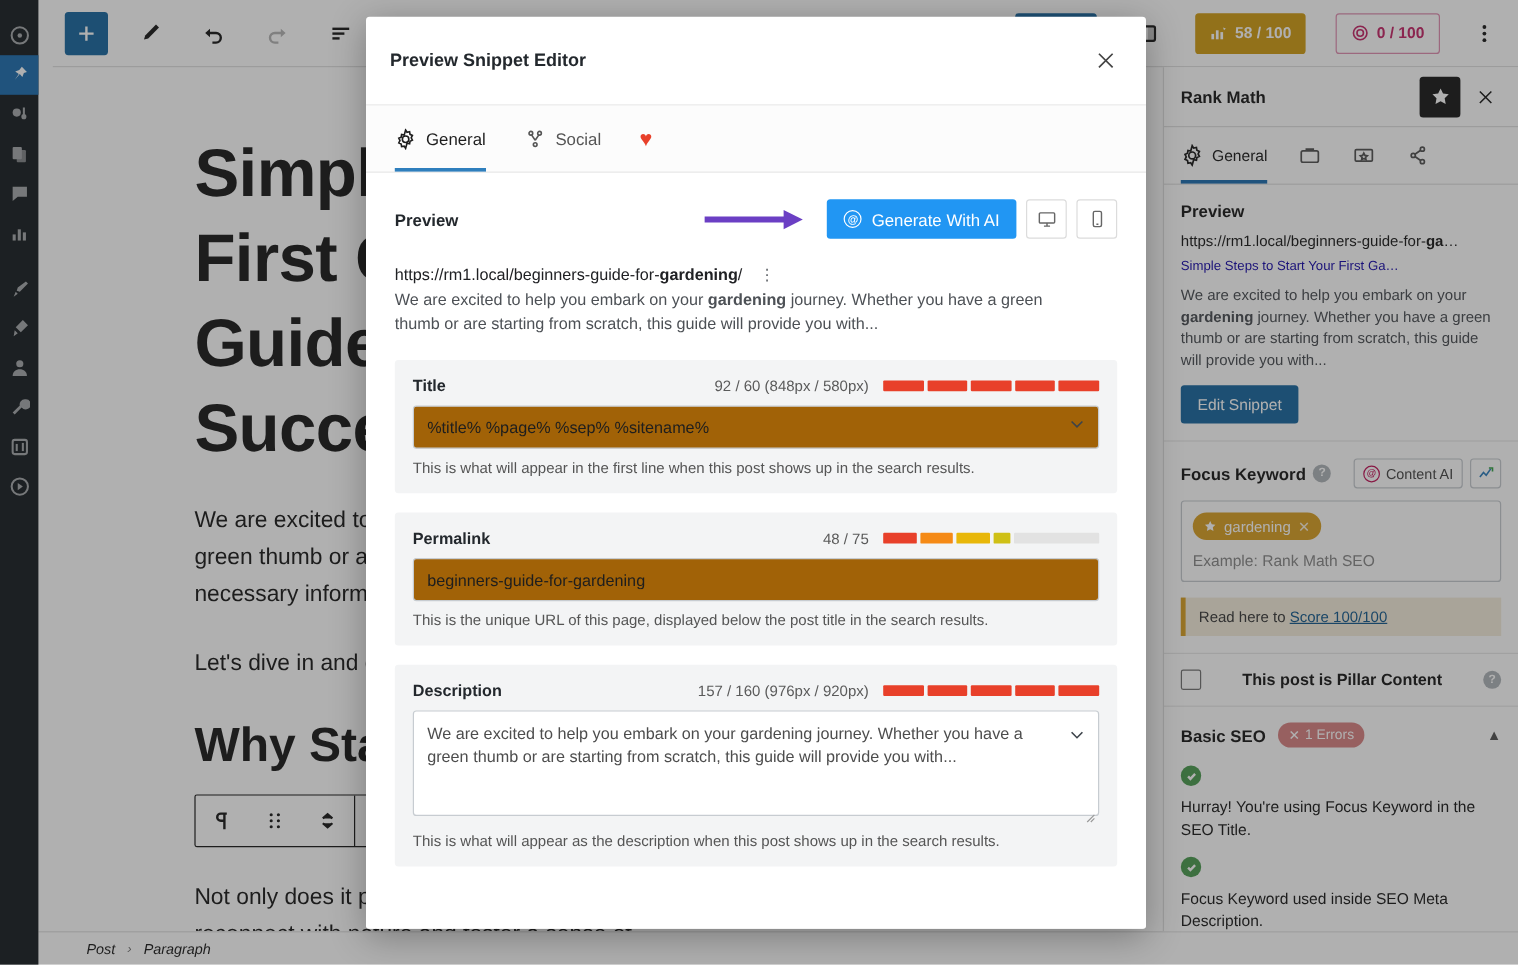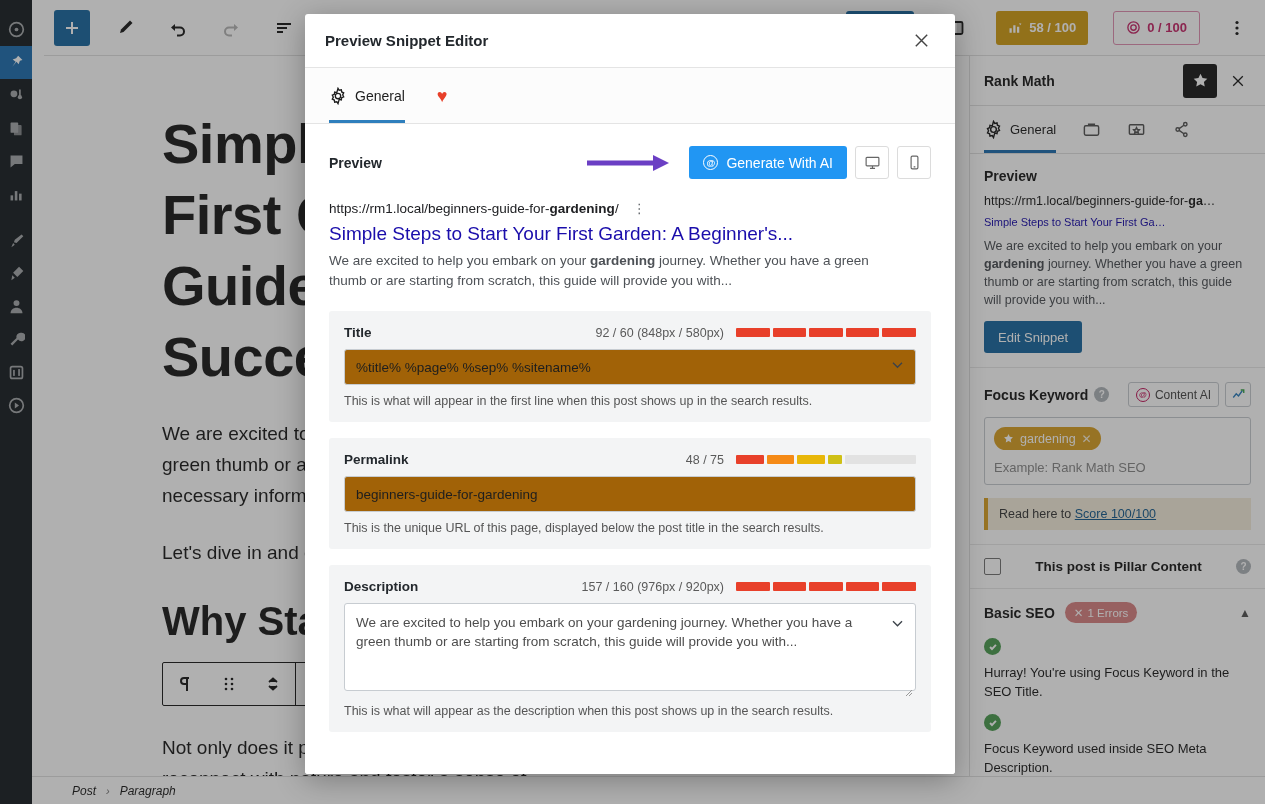--- a/index.html
+++ b/index.html
@@ -195,21 +195,21 @@
   }
 
   
   .modal {
     position: absolute; left: 305px; top: 14px; width: 650px; height: 760px;
     background: #fff; border-radius: 3px; z-index: 60;
     box-shadow: 0 6px 30px rgba(0,0,0,.3); overflow: hidden;
     display: flex; flex-direction: column;
   }
   .modal-head {
-    height: 54px; display: flex; align-items: center; padding: 0 20px;
+    height: 74px; display: flex; align-items: center; padding: 0 20px;
     border-bottom: 1px solid #e4e4e4; flex-shrink: 0;
   }
   .modal-title { font-size: 15px; font-weight: bold; color: #23282d; flex: 1; }
   .modal-close { width: 28px; height: 28px; display: flex; align-items: center; justify-content: center; color: #444; }
   .modal-close svg { width: 19px; height: 19px; stroke: currentColor; fill: none; stroke-width: 1.5; }
 
   .modal-tabs {
     height: 56px; display: flex; align-items: center; padding: 0 24px;
     border-bottom: 1px solid #e4e4e4; background: #fcfcfc; flex-shrink: 0;
   }
@@ -602,20 +602,29 @@
       </div>
     </div>
 
     <div class="modal-tabs">
       <div class="mtab active">
         <svg viewBox="0 0 20 20">
             <circle cx="10" cy="10" r="3"></circle>
             <path d="M10 1.5l1.3 2.1 2.4-.5.4 2.4 2.2 1-1.1 2.2 1.1 2.2-2.2 1-.4 2.4-2.4-.5L10 18.5l-1.3-2.1-2.4.5-.4-2.4-2.2-1L4.8 11.3 3.7 9.1l2.2-1 .4-2.4 2.4.5z"></path>
           </svg>
         <span>General</span>
+      </div>
+      <div class="mtab">
+        <svg viewBox="0 0 20 20">
+            <circle cx="6" cy="4.5" r="1.7"></circle>
+            <circle cx="14" cy="4.5" r="1.7"></circle>
+            <circle cx="10" cy="15" r="1.7"></circle>
+            <path d="M6.6 6L10 11M13.4 6L10 11"></path>
+          </svg>
+        <span>Social</span>
       </div>
       <div class="mtab">
         <span class="heart">♥</span>
       </div>
     </div>
 
     <div class="modal-body">
       <div class="prev-head">
         <span class="prev-head-title">Preview</span>
         <span class="arrow-annot">
@@ -642,21 +651,20 @@
         </div>
       </div>
 
       <div class="serp">
         <div class="serp-url-row">
           <span class="serp-url">
             <span>https://rm1.local/beginners-guide-for-</span><b>gardening</b><span>/</span>
           </span>
           <span class="serp-dots">⋮</span>
         </div>
-        <div class="serp-title">Simple Steps to Start Your First Garden: A Beginner's...</div>
         <div class="serp-desc">
           <span>We are excited to help you embark on your </span><b>gardening</b><span> journey. Whether you have a green thumb or are starting from scratch, this guide will provide you with...</span>
         </div>
       </div>
 
       <div class="field-card">
         <div class="field-top">
           <span class="field-name">Title</span>
           <span class="field-count">92 / 60 (848px / 580px)</span>
           <span class="prog" id="prog-title">

